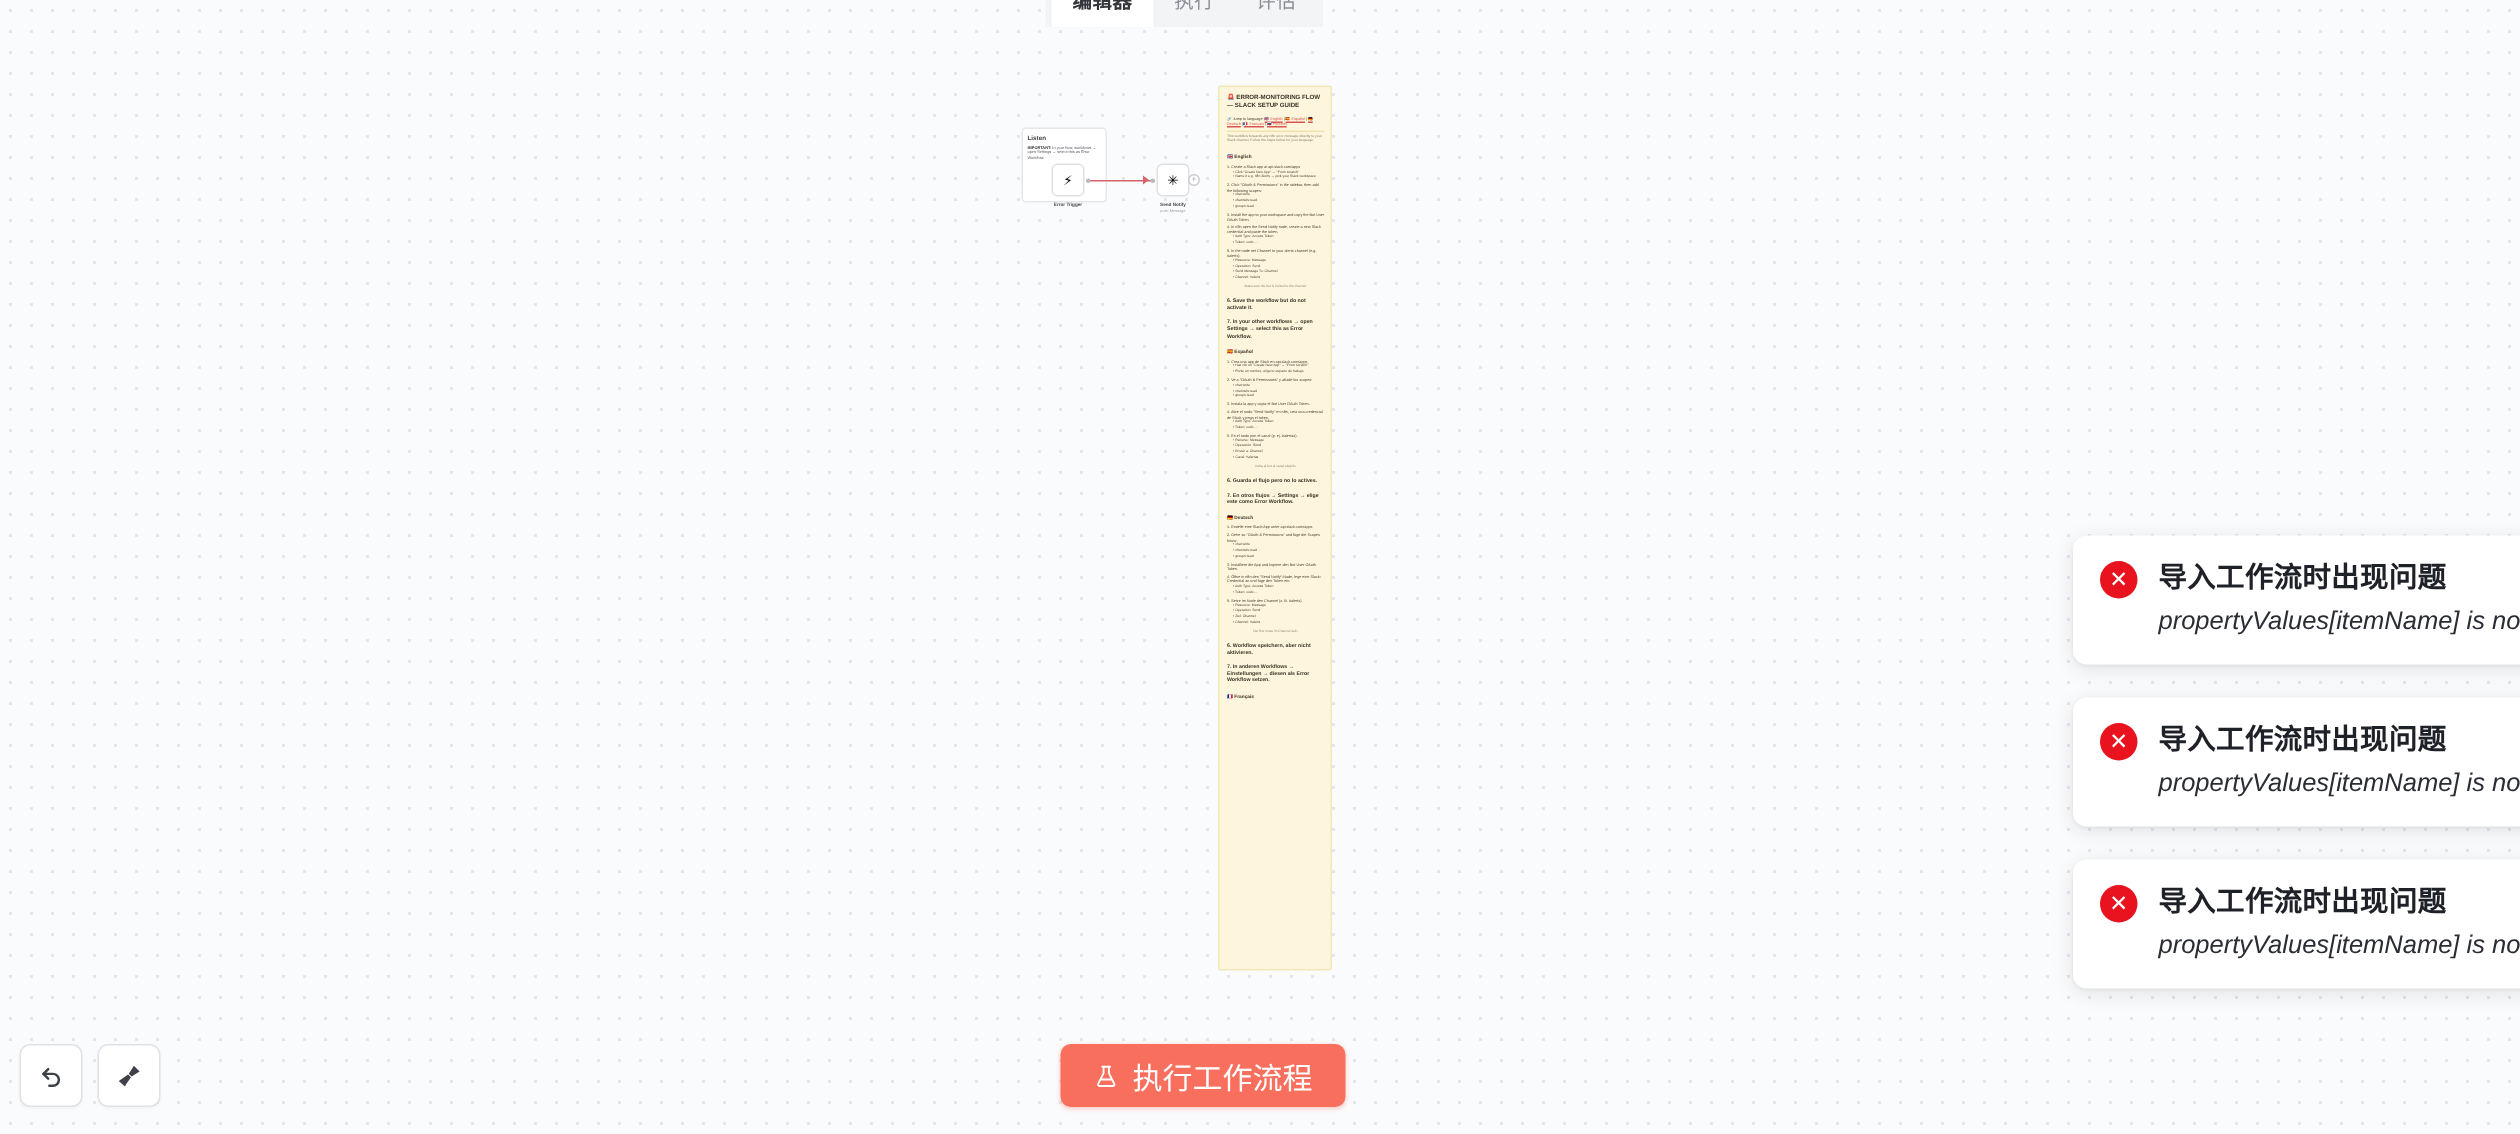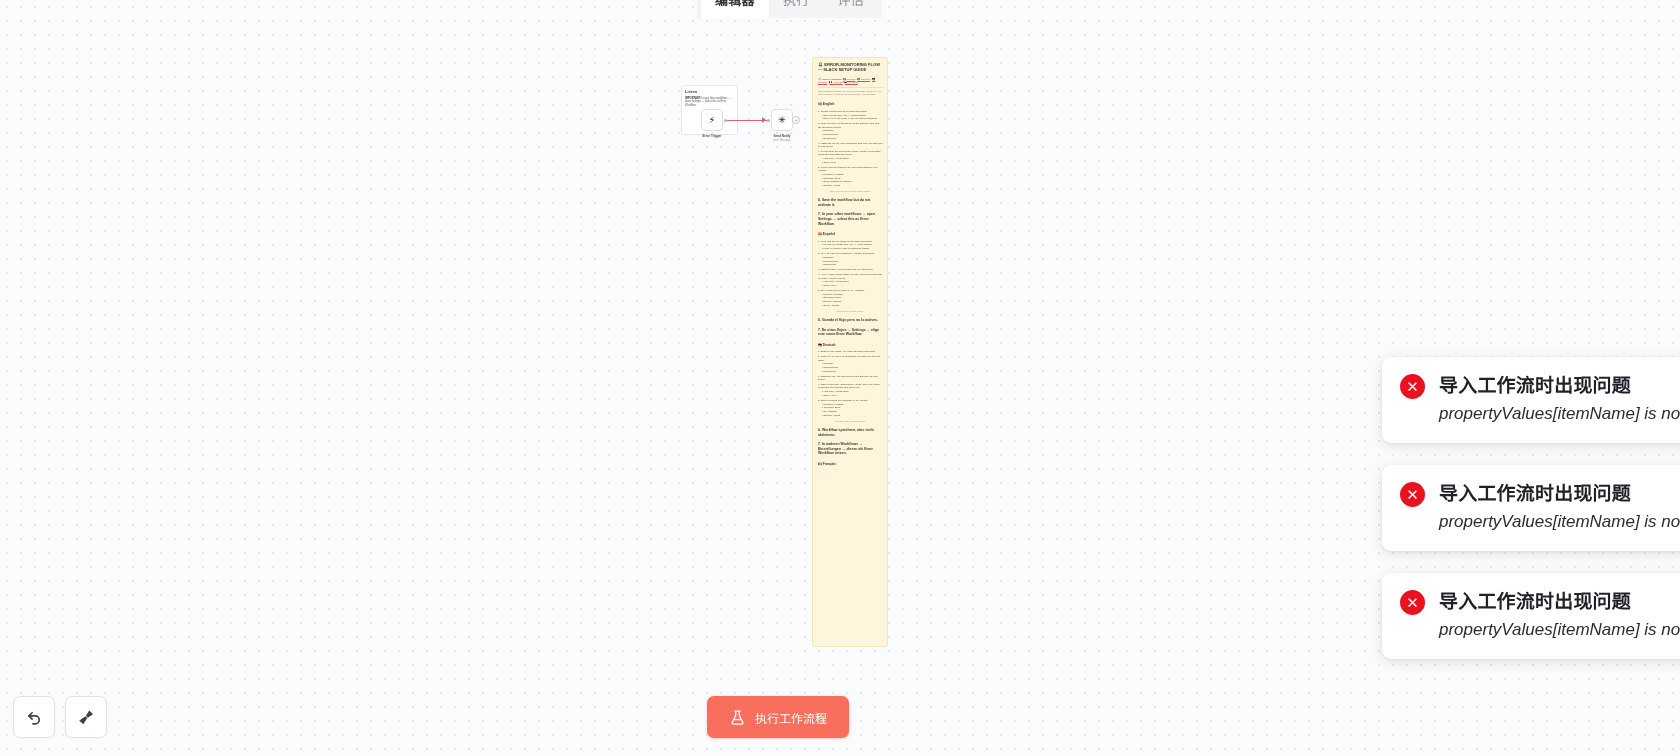--- a/index.html
+++ b/index.html
@@ -204,21 +204,21 @@
   
   .exec-btn {
     position: absolute;
     left: 707px; bottom: 18px;
     height: 42px;
     padding: 0 22px;
     background: #f96f5e;
     border: none;
     border-radius: 7px;
     color: #ffffff;
-    font-size: 12px;
+    font-size: 20px;
     font-weight: 500;
     display: flex; align-items: center; gap: 9px;
     cursor: pointer;
     box-shadow: 0 1px 3px rgba(249,111,94,.35);
     z-index: 20;
     white-space: nowrap;
   }
   .exec-btn svg { display: block; }
 
   

